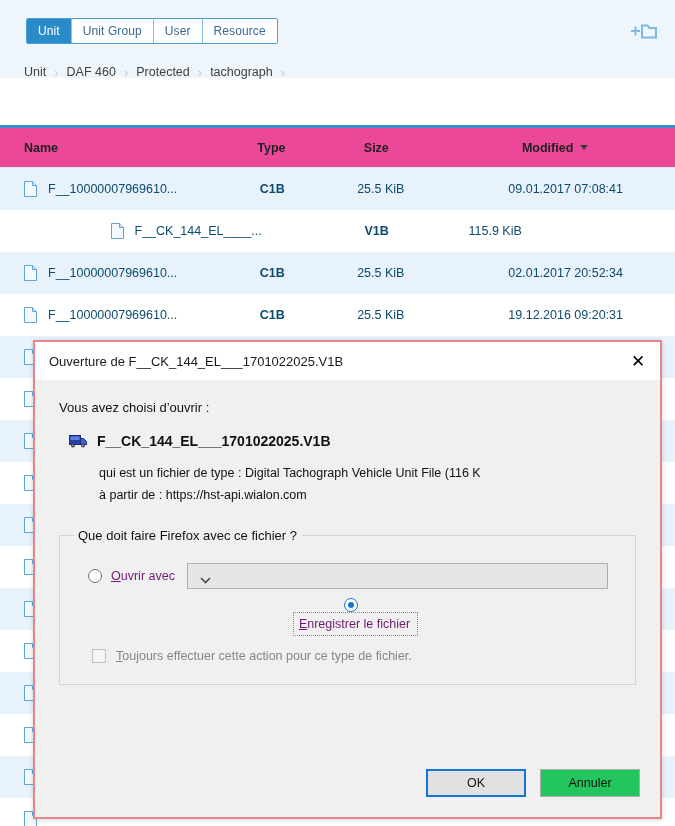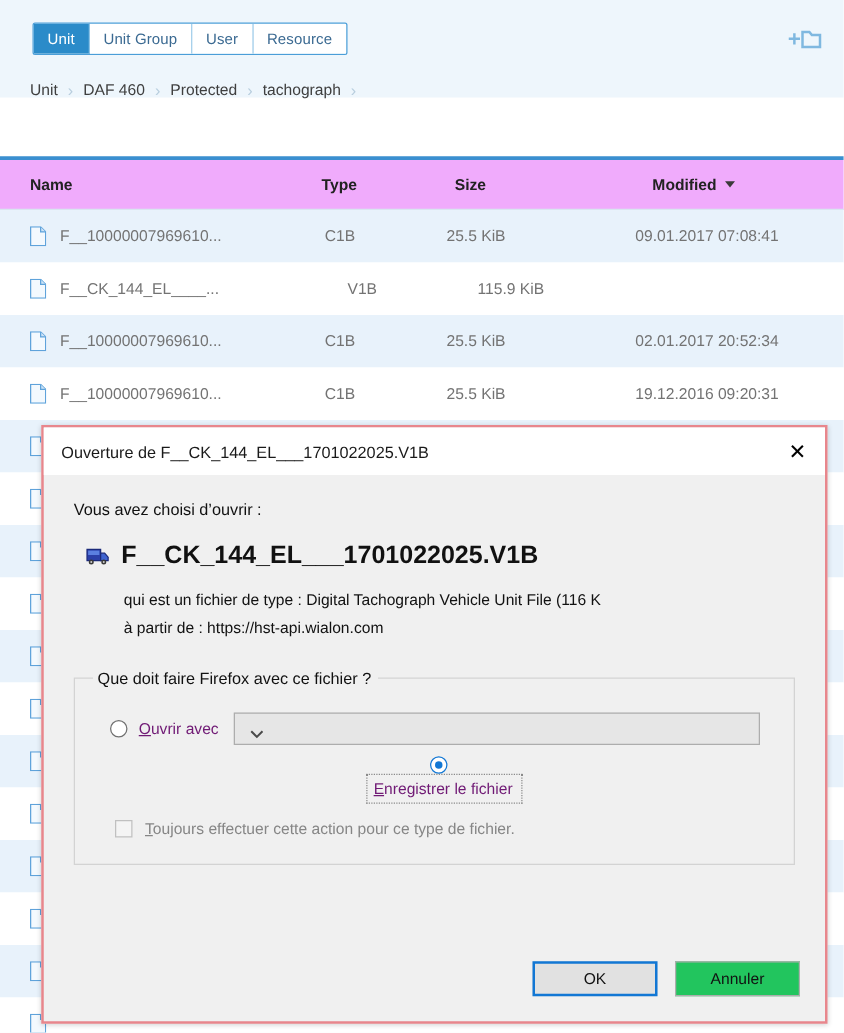--- a/index.html
+++ b/index.html
@@ -100,30 +100,31 @@
     top: 125px;
     width: 675px;
     border-top: 3px solid #3a8fd0;
     background: #fff;
   }
   .thead {
     display: flex;
     align-items: center;
     height: 39px;
     border-bottom: 1px solid #d8e6f0;
-    background: #f0abfc;
+    background: #ec4899;
     gap: 16px;
   }
   .row {
     display: flex;
     align-items: center;
     height: 42px;
     font-size: 12.5px;
-    color: #737373;
-    cursor: pointer;
+    color: #0c4a6e;
+    cursor: pointer;
+    justify-content: center;
   }
   .row.odd { background: #e8f2fb; }
   .row.even { background: #ffffff; }
 
   .c-name   { width: 270px; padding-left: 24px; box-sizing: border-box; display:flex; align-items:center; }
   .c-type   { width: 90px; text-align: left; }
   .c-size   { width: 120px; text-align: left; }
   .c-mod    { width: 180px; text-align: left; }
 
   .thead .c-name,
@@ -131,21 +132,21 @@
   .thead .c-size,
   .thead .c-mod {
     font-weight: bold;
     font-size: 12.5px;
     color: #222;
   }
   .thead .c-type { padding-left: 8px; }
   .thead .c-size { padding-left: 14px; }
   .thead .c-mod  { padding-left: 40px; display:flex; align-items:center; gap:7px; cursor:pointer;}
 
-  .row .c-type { padding-left: 8px; }
+  .row .c-type { padding-left: 8px; font-weight: bold; }
   .row .c-size { padding-left: 14px; }
   .row .c-mod  { padding-left: 40px; }
 
   .file-icon {
     width: 13px;
     height: 16px;
     margin-right: 11px;
     flex: 0 0 auto;
   }
   .fname { white-space: nowrap; overflow: hidden; }
@@ -204,21 +205,21 @@
     color: #111;
     margin: 0 0 18px 2px;
   }
   .dlg-fileline {
     display: flex;
     align-items: center;
     margin: 0 0 14px 12px;
   }
   .truck-icon { width: 19px; height: 16px; margin-right: 9px; flex:0 0 auto; }
   .dlg-filename {
-    font-size: 20px;
+    font-size: 14px;
     font-weight: bold;
     color: #111;
     white-space: nowrap;
   }
   .dlg-meta {
     margin-left: 42px;
     font-size: 12.5px;
     color: #111;
     line-height: 1.72;
   }

